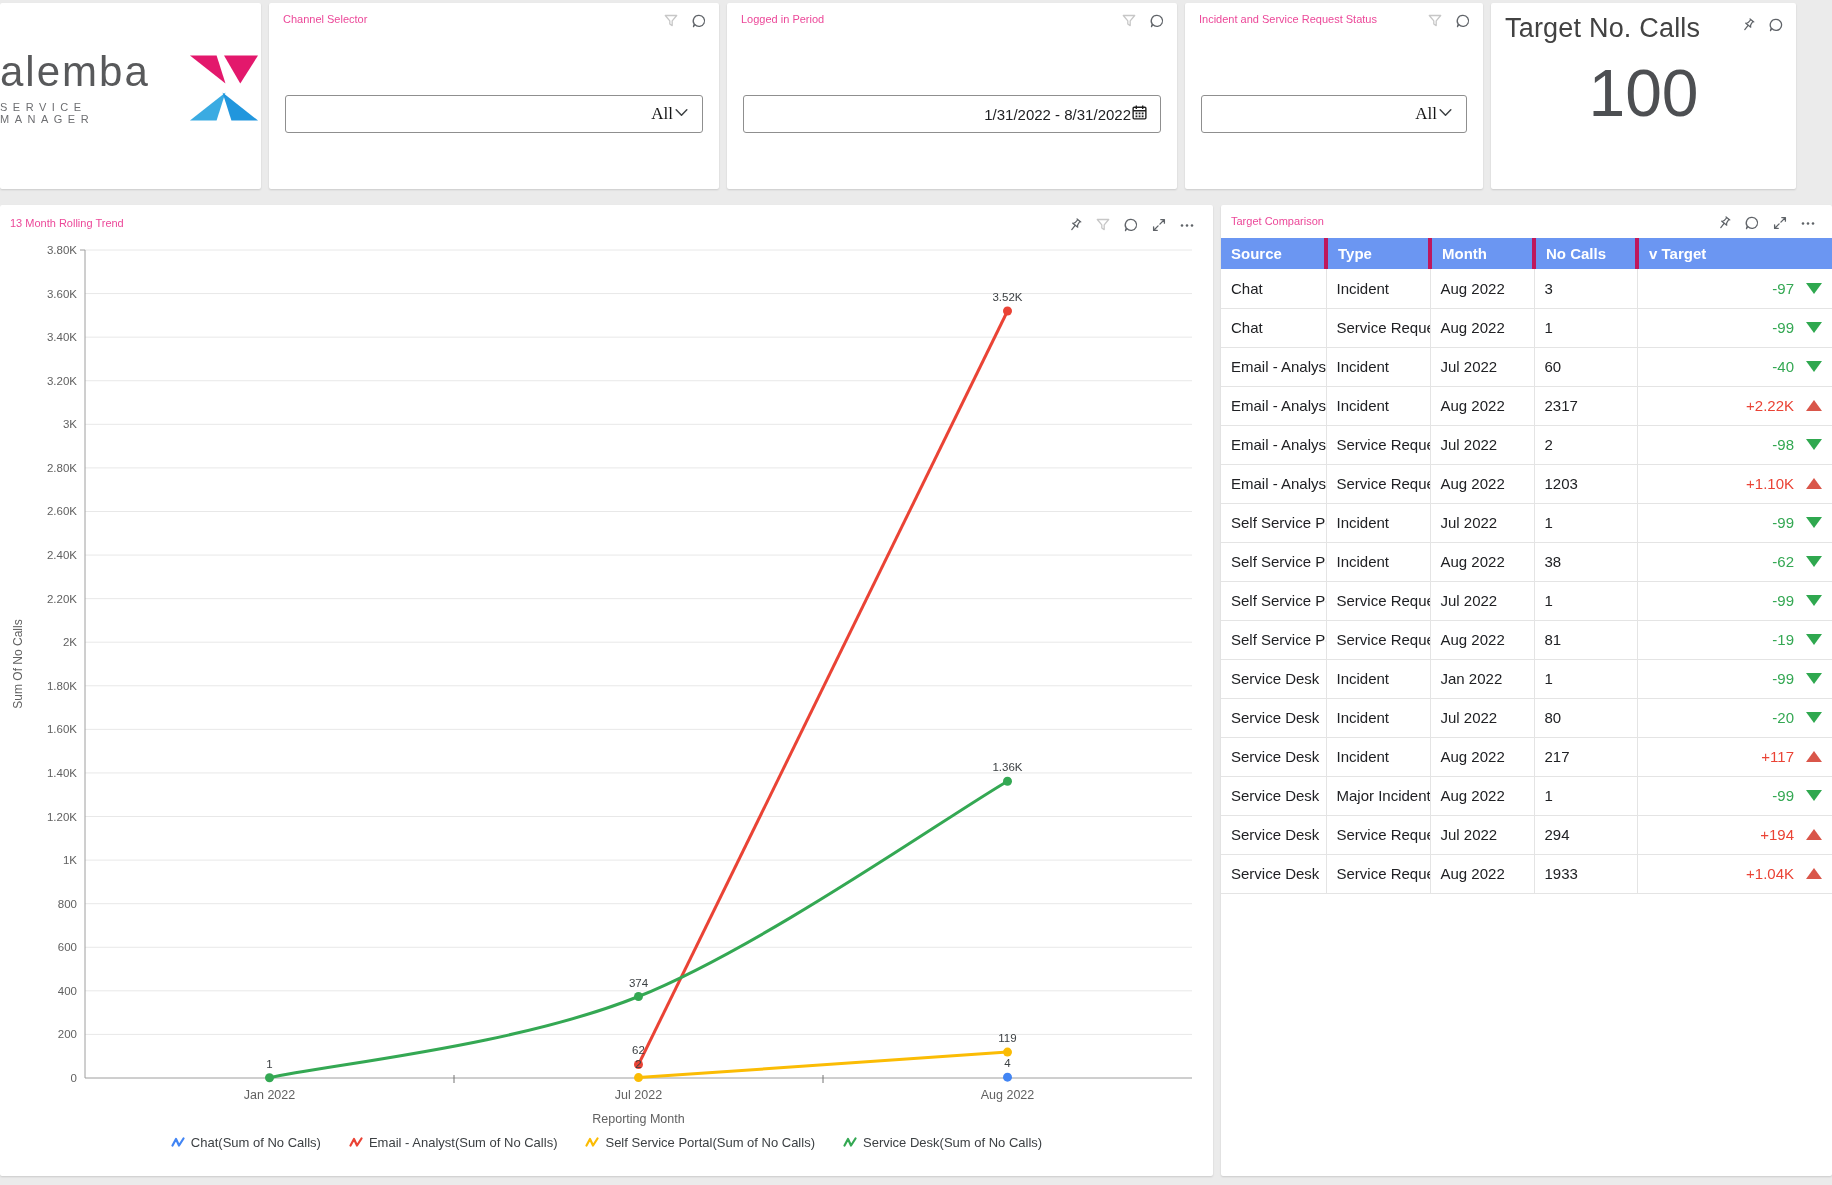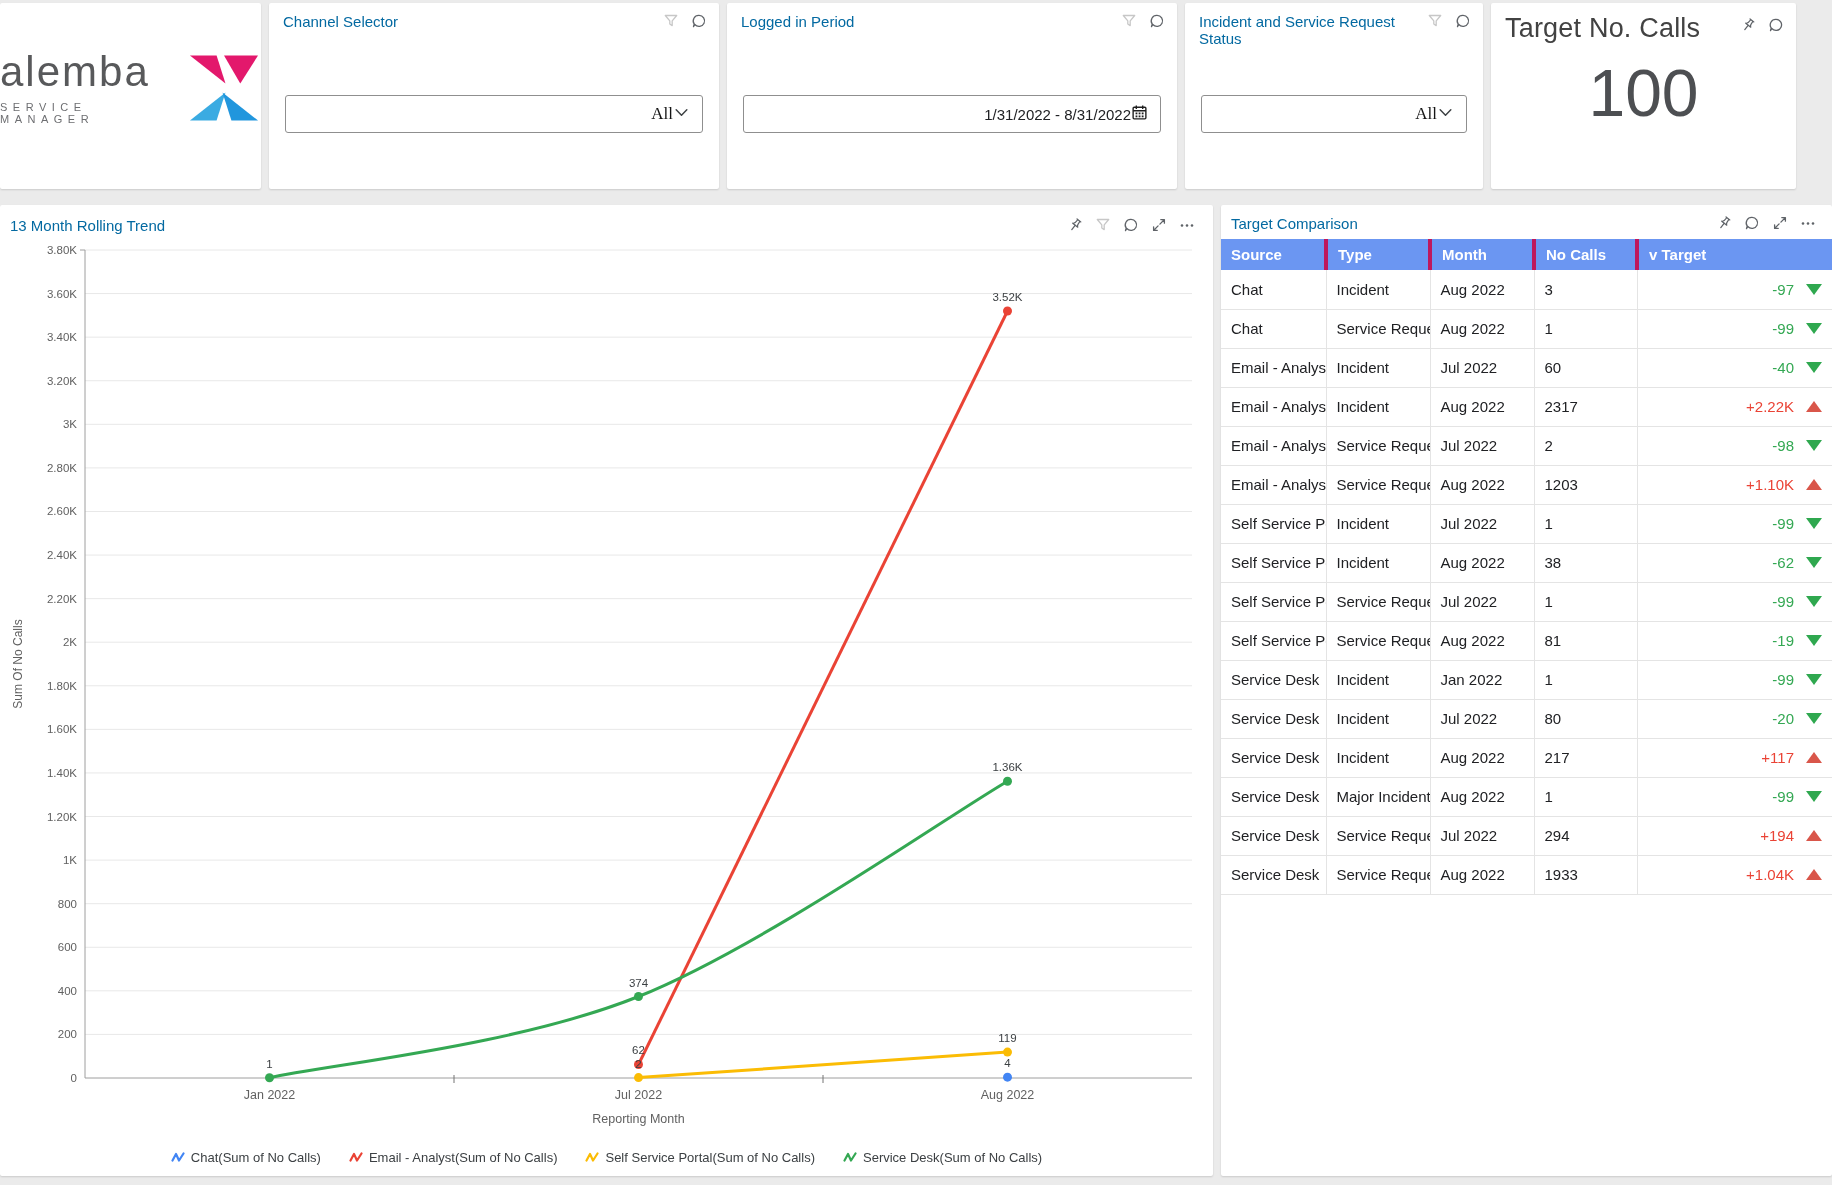--- a/index.html
+++ b/index.html
@@ -19,21 +19,21 @@
   
   .logo-card   { width:261px; }
   .channel-card{ width:450px; }
   .period-card { width:450px; }
   .status-card { width:298px; }
   .kpi-card    { width:305px; }
   .chart-card  { width:1213px; height:971px; }
   .table-card  { width:611px;  height:971px; }
 
   .card-head { display:flex; justify-content:space-between; align-items:flex-start; padding:10px 12px 0 14px; }
-  .card-title { font-size:15px; color:#0369a1; }
+  .card-title { font-size:11px; color:#ec4899; }
   .head-icons { display:flex; gap:12px; align-items:center; flex:0 0 auto; }
   .head-icons svg { display:block; }
   .icon-btn { cursor:pointer; width:16px; height:16px; }
 
   
   .logo-wrap { display:flex; align-items:flex-start; justify-content:center; padding-top:48px; gap:6px; }
   .logo-text  { text-align:left; }
   .logo-name { font-size:42px; font-weight:300; color:#58595b; letter-spacing:2px; line-height:1; }
   .logo-tag  { font-size:11px; color:#6d6e71; letter-spacing:5.5px; margin-top:8px; }
 
@@ -48,21 +48,21 @@
   .date-box .val { font-size:15px; color:#202124; }
 
   
   .kpi-card .card-title { font-size:27px; color:#424242; letter-spacing:.2px; }
   .kpi-value { position:absolute; top:52px; left:0; right:0; text-align:center;
                font-size:66px; color:#4d4f52; }
 
   
   .chart-card .card-head { padding:12px 18px 0 10px; }
   #trend-chart { position:absolute; top:0; left:0; }
-  .legend { position:absolute; left:0; right:0; bottom:11px; display:flex; justify-content:center; gap:28px; }
+  .legend { position:absolute; left:0; right:0; bottom:26px; display:flex; justify-content:center; gap:28px; }
   .legend-item { display:flex; align-items:center; gap:6px; font-size:13px; color:#3c4043; cursor:pointer; }
   .legend-item svg { display:block; }
 
   
   .table-card .card-head { padding:10px 16px 0 10px; }
   .table-wrap { margin-top:7px; }
   table.tc { width:100%; border-collapse:collapse; table-layout:fixed; }
   table.tc thead th {
     background:#6b96f2; color:#fff; font-size:15px; font-weight:700; text-align:left;
     height:31px; padding:0 0 0 10px; border-right:4px solid #be185d;

